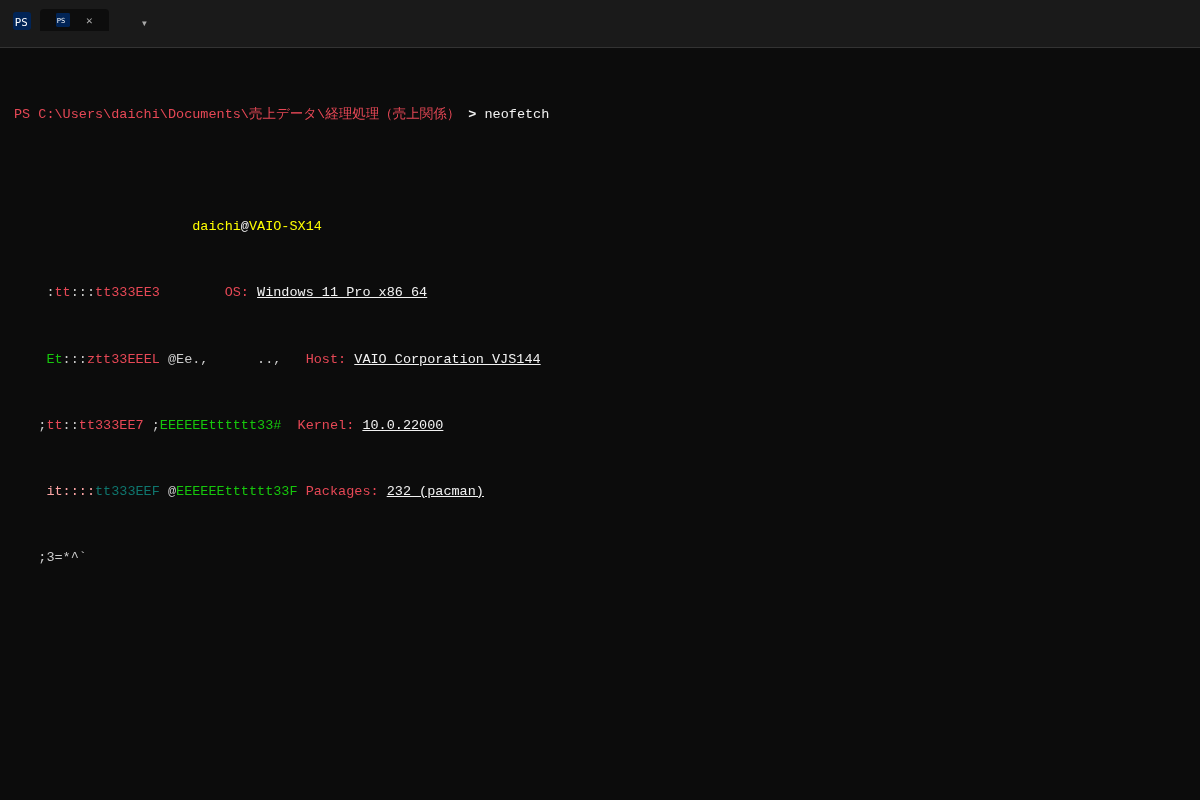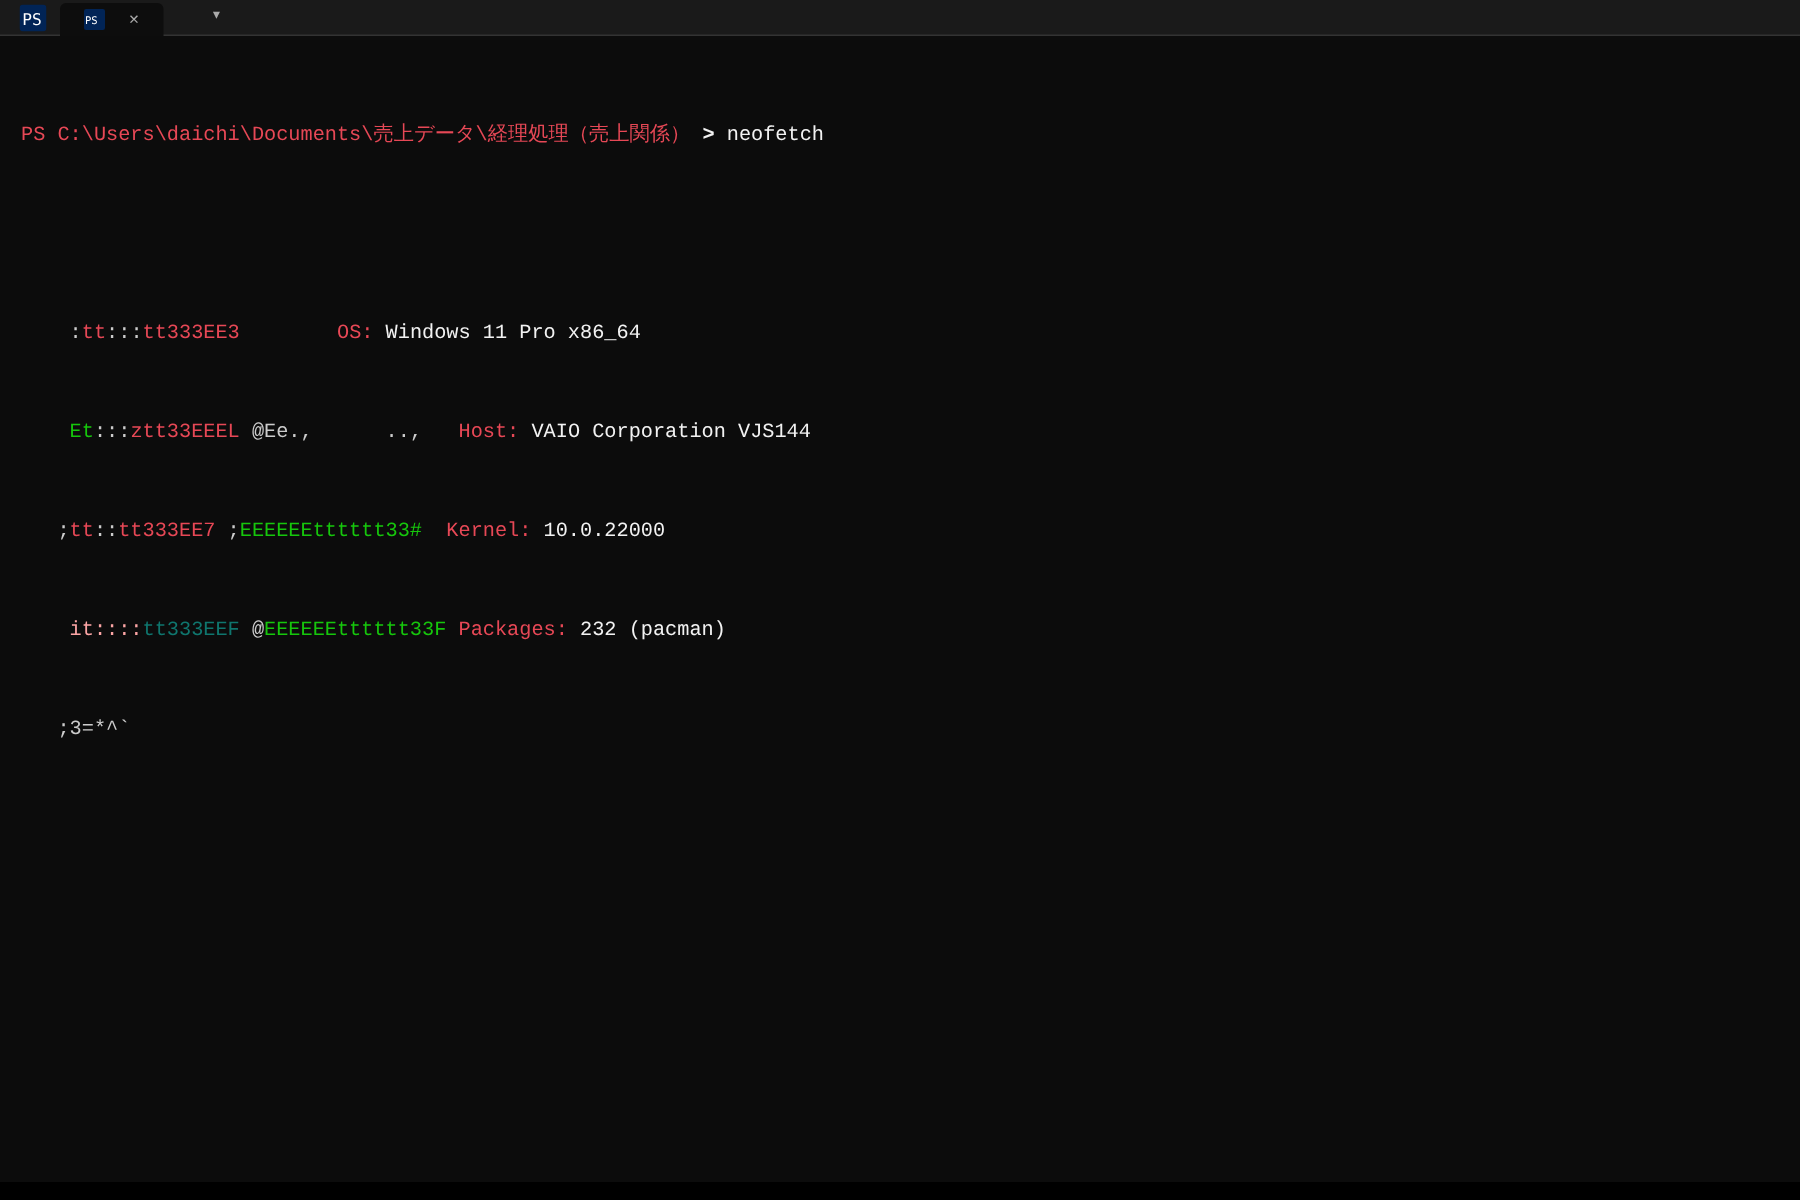--- a/index.html
+++ b/index.html
@@ -7,24 +7,24 @@
       width: 1200px;
       height: 800px;
       background: #000;
       font-family: 'Consolas', 'Courier New', monospace;
       overflow: hidden;
     }
 
     
     .titlebar {
       background: #1a1a1a;
-      height: 24px;
+      height: 48px;
       display: flex;
-      align-items: flex-start;
-      padding: 2px 12px;
+      align-items: flex-end;
+      padding: 16px 12px;
       gap: 8px;
       border-bottom: 1px solid #333;
     }
     .titlebar-icon {
       width: 20px;
       height: 20px;
       display: flex;
       align-items: center;
       justify-content: center;
     }
@@ -77,21 +77,21 @@
       background: #0c0c0c;
       color: #cccccc;
       font-size: 13.5px;
       line-height: 1.45;
       padding: 10px 14px;
       height: calc(800px - 36px);
       overflow-y: auto;
       white-space: pre;
     }
     .nf-label { color: #e74856; }
-    .nf-value { color: #f2f2f2; }
+    .nf-value { color: #f2f2f2; text-decoration: underline; }
     .prompt-arrow { color: #f2f2f2; font-weight: bold; }
     .prompt-cmd { color: #f2f2f2; }
     @keyframes blink {
       50% { opacity: 0; }
     }
 
     .line { display: block; margin-top: 27px; }
   </style>
 </head>
 <body>
@@ -117,17 +117,17 @@
   <div class="titlebar-controls">
     <div class="ctrl-btn minimize"></div>
     <div class="ctrl-btn maximize"></div>
     <div class="ctrl-btn close"></div>
   </div>
 </div>
 
 <div class="terminal">
 <span class="line"><span class="nf-label">PS C:\Users\daichi\Documents\売上データ\経理処理（売上関係）</span><span class="prompt-arrow"> &gt; </span><span class="prompt-cmd">neofetch</span></span>
 <span class="line">
-</span>
+</span><span class="line"><span style="color:#cccccc">                      </span><span style="color:#ffff00">daichi</span><span style="color:#f2f2f2">@</span><span style="color:#ffff00">VAIO-SX14</span></span>
 <span class="line"><span style="color:#cccccc">    :</span><span style="color:#e74856">tt</span><span style="color:#cccccc">:::</span><span style="color:#e74856">tt333EE3</span><span style="color:#cccccc">        </span><span class="nf-label">OS: </span><span class="nf-value">Windows 11 Pro x86_64</span></span>
 <span class="line"><span style="color:#cccccc">    </span><span style="color:#16c60c">Et</span><span style="color:#cccccc">:::</span><span style="color:#e74856">ztt33EEEL</span><span style="color:#cccccc"> @Ee.,      ..,   </span><span class="nf-label">Host: </span><span class="nf-value">VAIO Corporation VJS144</span></span>
 <span class="line"><span style="color:#cccccc">   ;</span><span style="color:#e74856">tt</span><span style="color:#cccccc">::</span><span style="color:#e74856">tt333EE7</span><span style="color:#cccccc"> ;</span><span style="color:#16c60c">EEEEEEtttttt33#</span><span style="color:#cccccc">  </span><span class="nf-label">Kernel: </span><span class="nf-value">10.0.22000</span></span>
 <span class="line"><span style="color:#fca5a5">    it::::</span><span style="color:#0f766e">tt333EEF</span><span style="color:#cccccc"> @</span><span style="color:#16c60c">EEEEEEtttttt33F</span><span style="color:#cccccc"> </span><span class="nf-label">Packages: </span><span class="nf-value">232 (pacman)</span></span>
 <span class="line"><span style="color:#cccccc">   ;3=*^`</span><span style="color:#cccccc"></span></span></div>
 </body></html>

